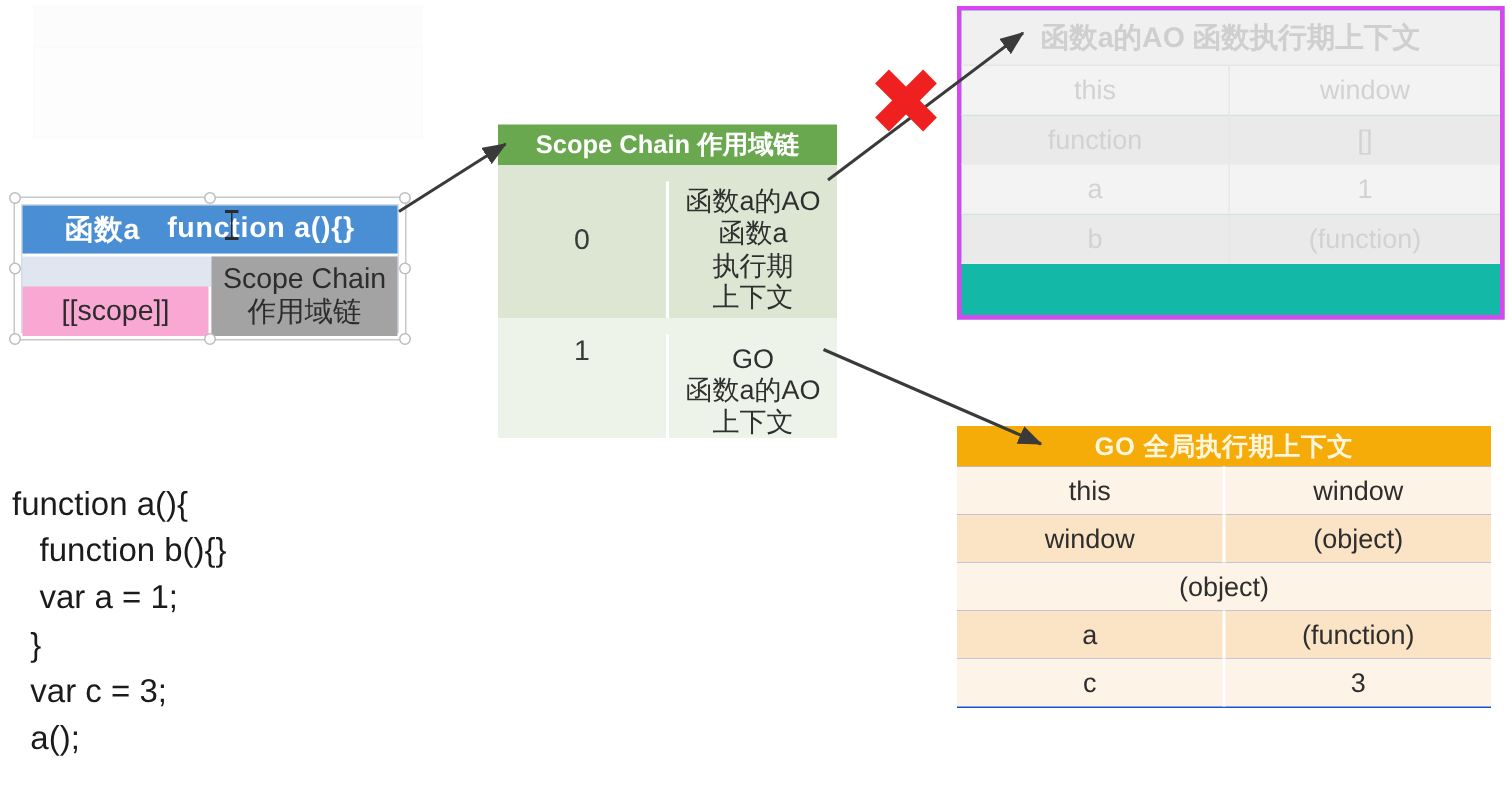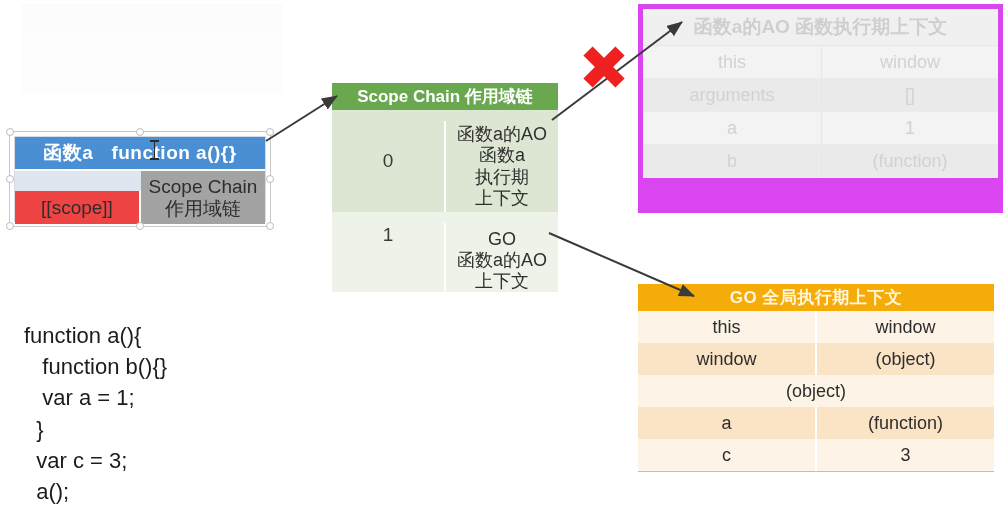--- a/index.html
+++ b/index.html
@@ -32,21 +32,21 @@
     position:relative;
   }
   .fnbox-head .h-left{padding-right:18px;}
   .fnbox-body{
     height:53px;display:flex;border-top:2px solid #ffffff;
   }
   .fnbox-cell{
     flex:1;display:flex;align-items:center;justify-content:center;
     color:#2d2d2d;font-size:19px;text-align:center;line-height:1.12;
   }
-  .fnbox-cell.left{border-right:2px solid #ffffff;background:#ef4444;margin-top:20px;}
+  .fnbox-cell.left{border-right:2px solid #ffffff;background:#f9a8d4;margin-top:20px;}
   .fnbox-cell.right{background:#a3a3a3;}
   .sel-frame{
     position:absolute;left:9px;top:131px;width:262px;height:96px;
     border:1px solid #c8c8c8;box-sizing:border-box;pointer-events:none;
   }
   .handle{
     position:absolute;width:8px;height:8px;border-radius:50%;
     background:#ffffff;border:1px solid #bdbdbd;box-sizing:border-box;
   }
   .caret{
@@ -89,40 +89,40 @@
     display:flex;align-items:center;justify-content:center;
     font-weight:bold;box-sizing:border-box;
   }
   .kv .kv-row{display:flex;box-sizing:border-box;}
   .kv .kv-k,.kv .kv-v{
     display:flex;align-items:center;justify-content:center;
     box-sizing:border-box;
   }
 
   
-  #ao-table{left:638px;top:4px;width:365px;height:209px;background:#d946ef;border:5px solid #d946ef;}
+  #ao-table{left:638px;top:4px;width:365px;height:209px;background:#14b8a6;border:3px solid #d946ef;}
   #ao-table .kv-head{height:37px;background:#f0f0f0;color:#cfcfcf;font-size:19px;border-bottom:1px solid #e6e6e6;}
   #ao-table .kv-row{height:33px;border-bottom:1px solid #ececec;}
   #ao-table .kv-row:nth-child(odd){background:#eaeaea;}
   #ao-table .kv-row:nth-child(even){background:#f3f3f3;}
   #ao-table .kv-k{width:179px;color:#d2d2d2;font-size:18px;border-right:1px solid #e6e6e6;}
   #ao-table .kv-v{flex:1;color:#d2d2d2;font-size:18px;}
 
   
-  #go-table{left:638px;top:284px;width:356px;height:188px;background:#fca5a5;}
+  #go-table{left:638px;top:284px;width:356px;height:188px;background:#1d4ed8;}
   #go-table .kv-head{height:27px;background:#f5ab08;color:#fff6dd;font-size:17px;letter-spacing:.5px;}
   #go-table .kv-row{height:32px;}
   #go-table .kv-row:nth-child(odd){background:#fbe3c6;}
   #go-table .kv-row:nth-child(even){background:#fdf3e6;}
   #go-table .kv-k{width:179px;color:#2e2e2e;font-size:18px;border-right:2px solid #ffffff;}
   #go-table .kv-v{flex:1;color:#2e2e2e;font-size:18px;}
 
   
   .code{
-    position:absolute;left:24px;top:320px;width:320px;
+    position:absolute;left:8px;top:320px;width:320px;
     font-size:22px;color:#1b1b1b;line-height:1.42;white-space:pre;
   }
 
   
   .overlay{position:absolute;left:0;top:0;width:1008px;height:532px;pointer-events:none;}
 </style>
 </head>
 <body>
 
 <div class="stage">
@@ -187,21 +187,21 @@
     </div>
   </div>
 
   <div class="kv" id="ao-table">
     <div class="kv-head">函数a的AO 函数执行期上下文</div>
     <div class="kv-row">
       <div class="kv-k">this</div>
       <div class="kv-v">window</div>
     </div>
     <div class="kv-row">
-      <div class="kv-k">arguments</div>
+      <div class="kv-k">function</div>
       <div class="kv-v">[]</div>
     </div>
     <div class="kv-row">
       <div class="kv-k">a</div>
       <div class="kv-v">1</div>
     </div>
     <div class="kv-row">
       <div class="kv-k">b</div>
       <div class="kv-v">(function)</div>
     </div>

